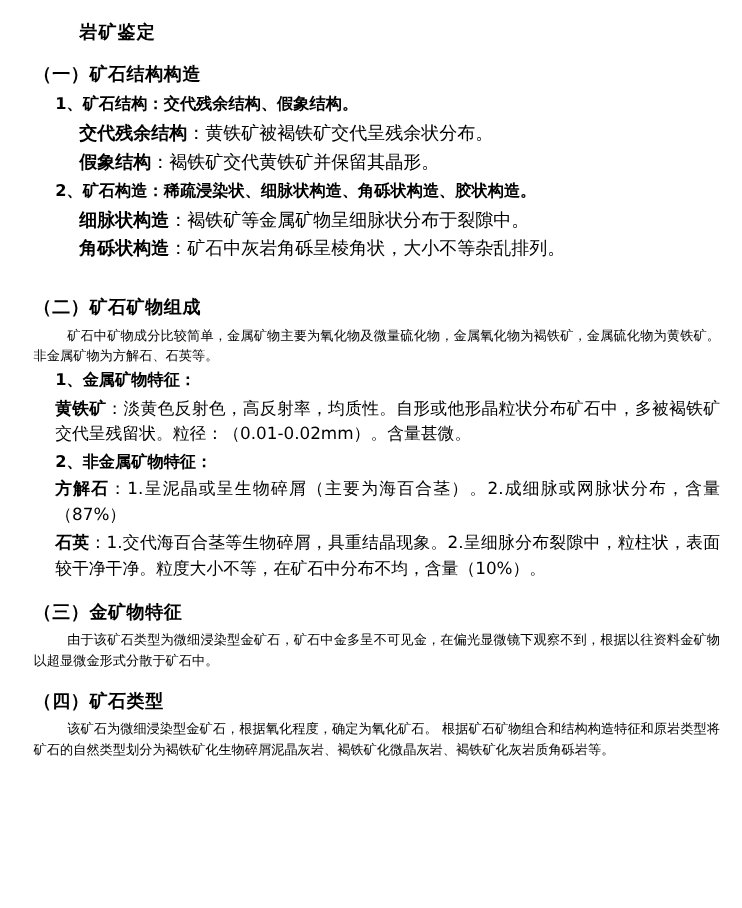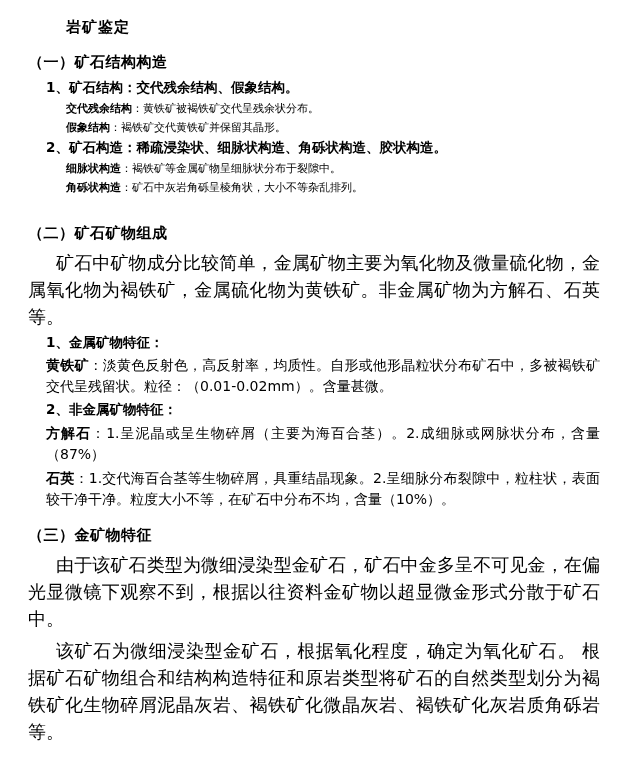--- a/index.html
+++ b/index.html
@@ -33,32 +33,32 @@
     margin: 16px 0 6px 10px;
     letter-spacing: 0.5px;
   }
   .lvl1 {
     font-size: 13.5px;
     font-weight: bold;
     margin: 3px 0 2px 28px;
     line-height: 1.45;
   }
   .lvl2 {
-    font-size: 11px;
+    font-size: 15px;
     margin: 3px 0 2px 48px;
     line-height: 1.45;
   }
   .lvl2 .term {
     font-weight: bold;
   }
   .lvl1 .term {
     font-weight: bold;
   }
   .para {
-    font-size: 18px;
+    font-size: 11px;
     margin: 5px 0 2px 10px;
     line-height: 1.5;
     text-indent: 28px;
     text-align: justify;
   }
   .para-hang {
     font-size: 14px;
     margin: 3px 0 2px 28px;
     line-height: 1.5;
     text-align: justify;
@@ -86,16 +86,17 @@
       <div class="gap-md"></div>
       <div class="section-head">（二）矿石矿物组成</div>
       <div class="para"><span>矿石中矿物成分比较简单，金属矿物主要为氧化物及微量硫化物，金属氧化物为褐铁矿，金属硫化物为黄铁矿。非金属矿物为方解石、石英等。</span></div>
       <div class="lvl1"><span class="term">1、金属矿物特征：</span></div>
       <div class="para-hang"><span class="term">黄铁矿</span><span>：淡黄色反射色，高反射率，均质性。自形或他形晶粒状分布矿石中，多被褐铁矿交代呈残留状。粒径：（0.01-0.02mm）。含量甚微。</span></div>
       <div class="lvl1"><span class="term">2、非金属矿物特征：</span></div>
       <div class="para-hang"><span class="term">方解石</span><span>：1.呈泥晶或呈生物碎屑（主要为海百合茎）。2.成细脉或网脉状分布，含量（87%）</span></div>
       <div class="para-hang"><span class="term">石英</span><span>：1.交代海百合茎等生物碎屑，具重结晶现象。2.呈细脉分布裂隙中，粒柱状，表面较干净干净。粒度大小不等，在矿石中分布不均，含量（10%）。</span></div>
       <div class="section-head">（三）金矿物特征</div>
       <div class="para"><span>由于该矿石类型为微细浸染型金矿石，矿石中金多呈不可见金，在偏光显微镜下观察不到，根据以往资料金矿物以超显微金形式分散于矿石中。</span></div>
+      <div class="section-head">（四）矿石类型</div>
       <div class="para"><span>该矿石为微细浸染型金矿石，根据氧化程度，确定为氧化矿石。 根据矿石矿物组合和结构构造特征和原岩类型将矿石的自然类型划分为褐铁矿化生物碎屑泥晶灰岩、褐铁矿化微晶灰岩、褐铁矿化灰岩质角砾岩等。</span></div>
     </div>
 
 </div>
 
 </body></html>

